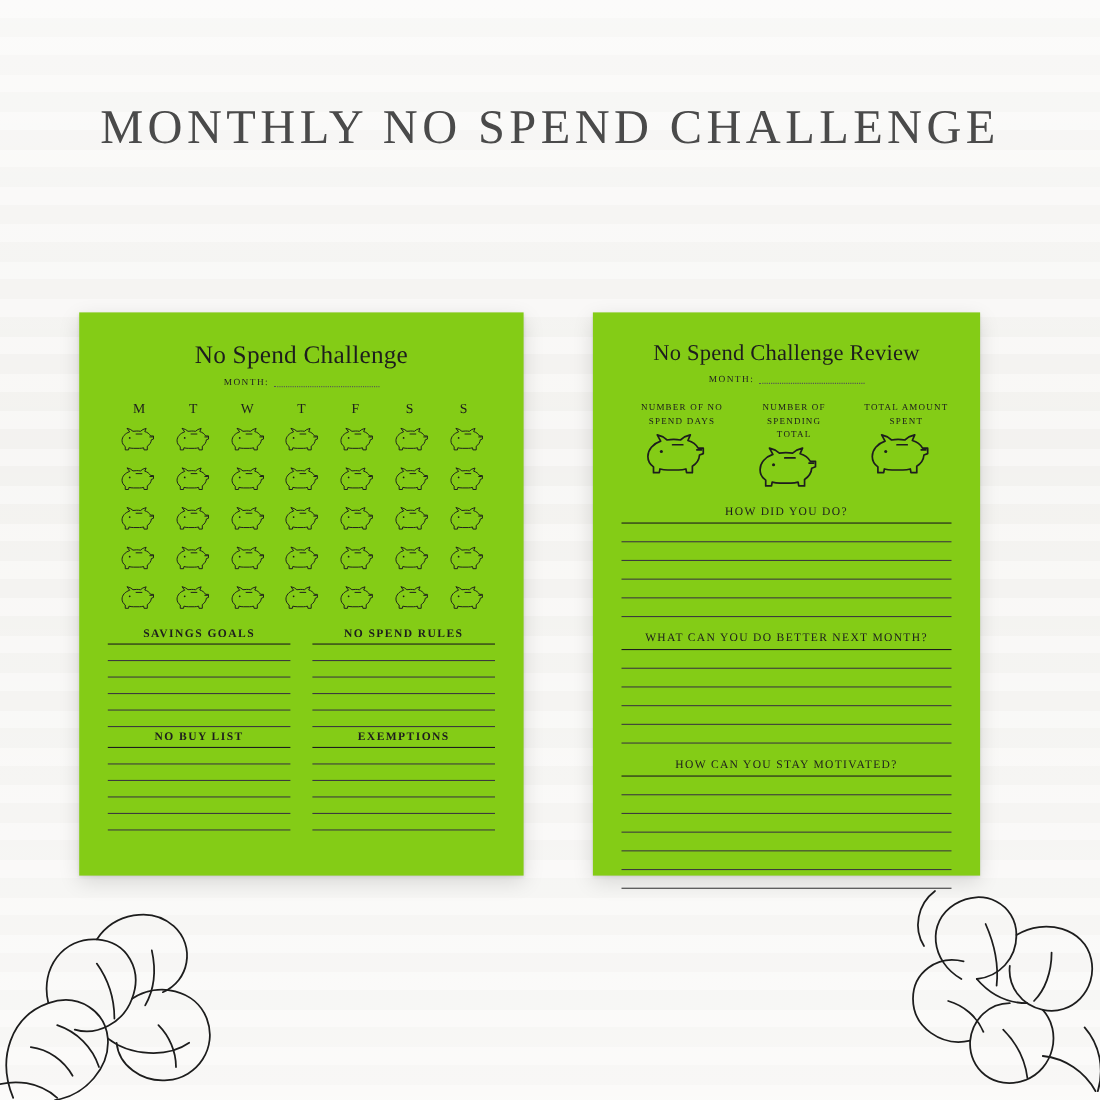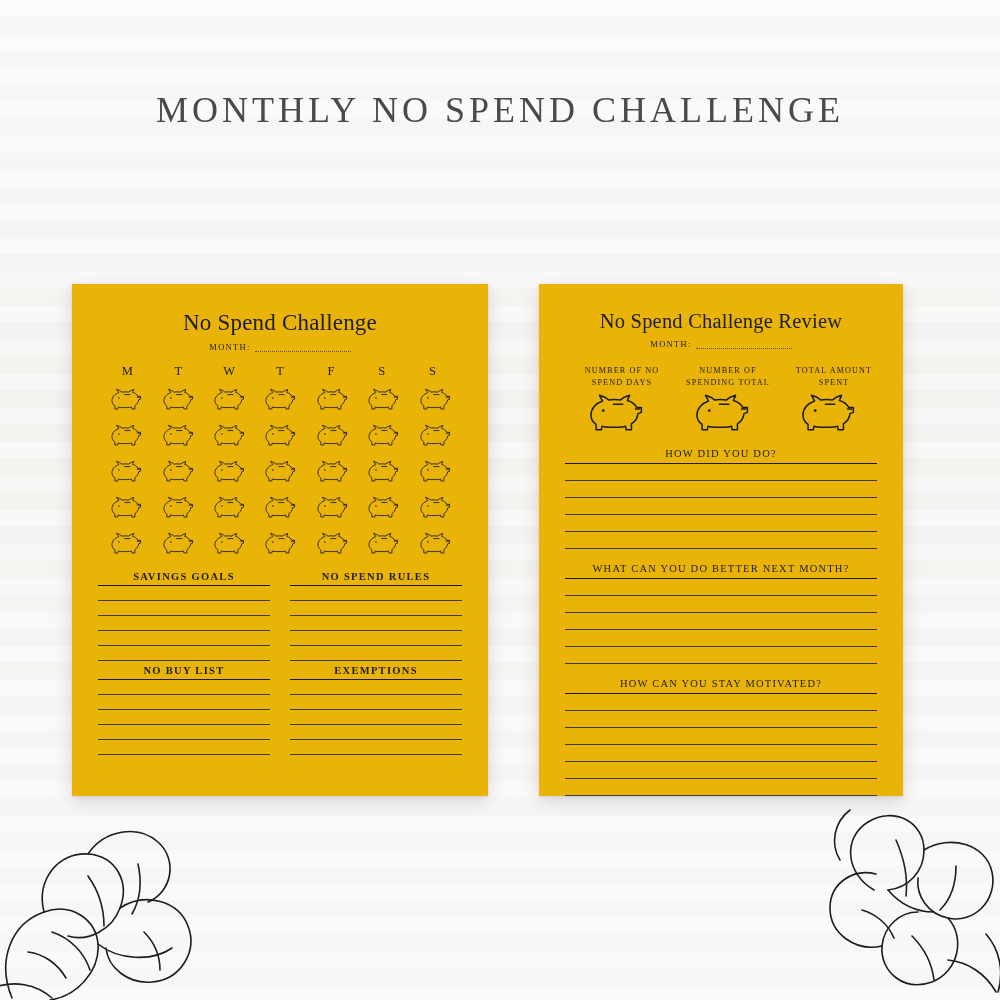--- a/index.html
+++ b/index.html
@@ -34,35 +34,34 @@
     inset: 0;
     background: linear-gradient(180deg, rgba(255,255,255,0.55), rgba(255,255,255,0.15) 40%, rgba(255,255,255,0.5));
   }
 
   .headline {
     position: absolute;
     top: 86px;
     left: 0;
     width: 1000px;
     text-align: center;
-    font-size: 36px;
+    font-size: 44px;
     letter-spacing: 4px;
     line-height: 1.38;
     color: #4a4a4a;
     font-family: "Liberation Serif", serif;
     font-weight: 400;
     text-transform: uppercase;
   }
 
   
   .sheet {
     position: absolute;
-    background: #eab308;
+    background: #84cc16;
     box-shadow: 0 6px 18px rgba(0,0,0,0.13), 0 1px 3px rgba(0,0,0,0.10);
-    padding-left: 12px;
   }
   #sheet-left {
     left: 72px;
     top: 284px;
     width: 404px;
     height: 512px;
   }
   #sheet-right {
     left: 539px;
     top: 284px;

